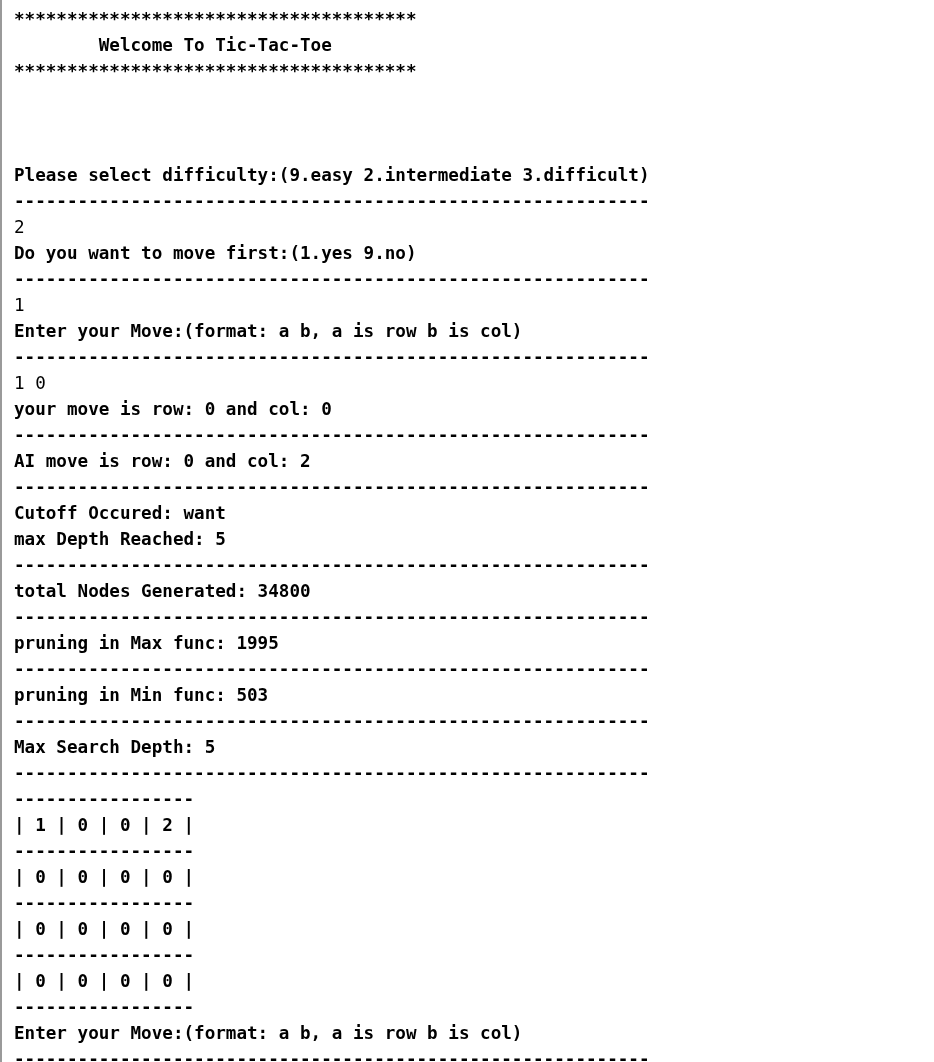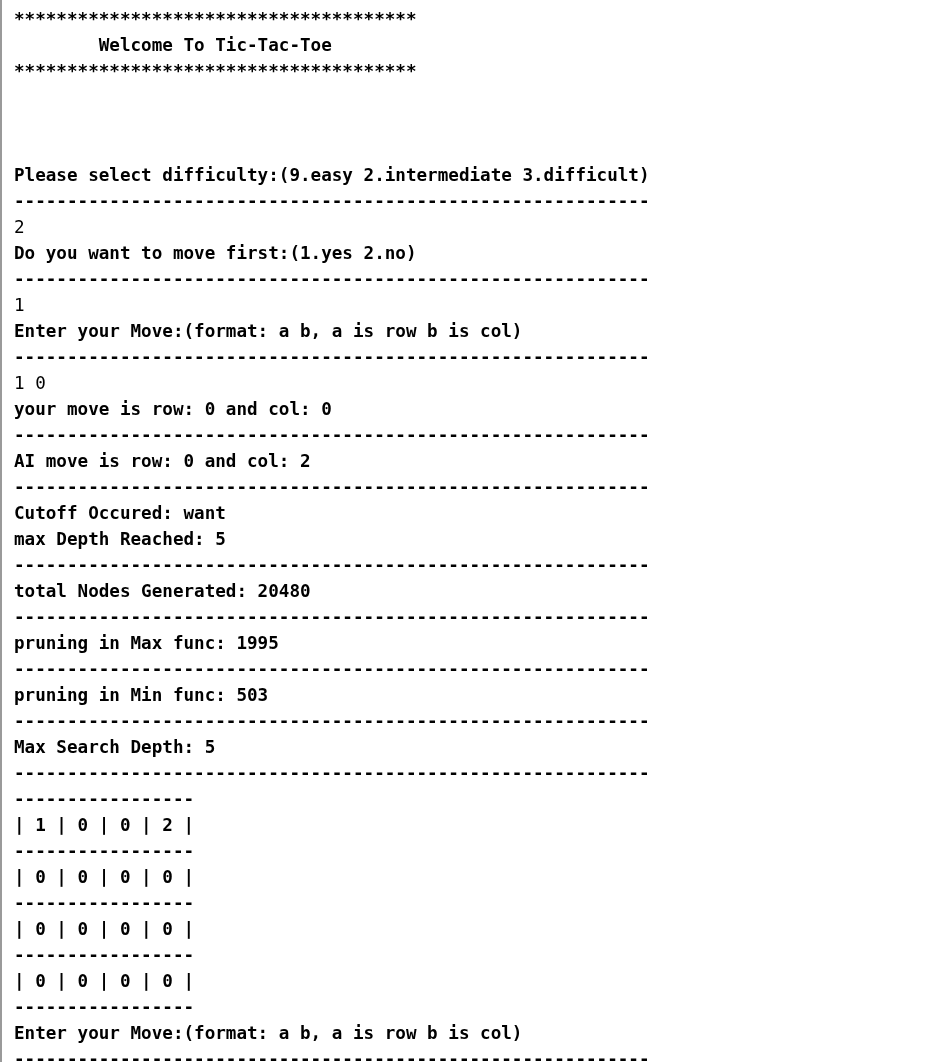--- a/index.html
+++ b/index.html
@@ -71,38 +71,38 @@
     <span class="line banner">**************************************</span>
 
     <span class="line blank"></span>
     <span class="line blank"></span>
     <span class="line blank"></span>
 
     <span class="line prompt">Please select difficulty:(9.easy 2.intermediate 3.difficult)</span>
     <span class="line rule">------------------------------------------------------------</span>
     <span class="line input">2</span>
 
-    <span class="line prompt">Do you want to move first:(1.yes 2.no)</span>
+    <span class="line prompt">Do you want to move first:(1.yes 9.no)</span>
     <span class="line rule">------------------------------------------------------------</span>
     <span class="line input">1</span>
 
     <span class="line prompt">Enter your Move:(format: a b, a is row b is col)</span>
     <span class="line rule">------------------------------------------------------------</span>
     <span class="line input">1 0</span>
 
     <span class="line info">your move is row: 0 and col: 0</span>
     <span class="line rule">------------------------------------------------------------</span>
     <span class="line info">AI move is row: 0 and col: 2</span>
     <span class="line rule">------------------------------------------------------------</span>
 
     <span class="line info">Cutoff Occured: want</span>
     <span class="line info">max Depth Reached: 5</span>
     <span class="line rule">------------------------------------------------------------</span>
 
-    <span class="line info">total Nodes Generated: 20480</span>
+    <span class="line info">total Nodes Generated: 34800</span>
     <span class="line rule">------------------------------------------------------------</span>
 
     <span class="line info">pruning in Max func: 1995</span>
     <span class="line rule">------------------------------------------------------------</span>
 
     <span class="line info">pruning in Min func: 503</span>
     <span class="line rule">------------------------------------------------------------</span>
 
     <span class="line info">Max Search Depth: 5</span>
     <span class="line rule">------------------------------------------------------------</span>

